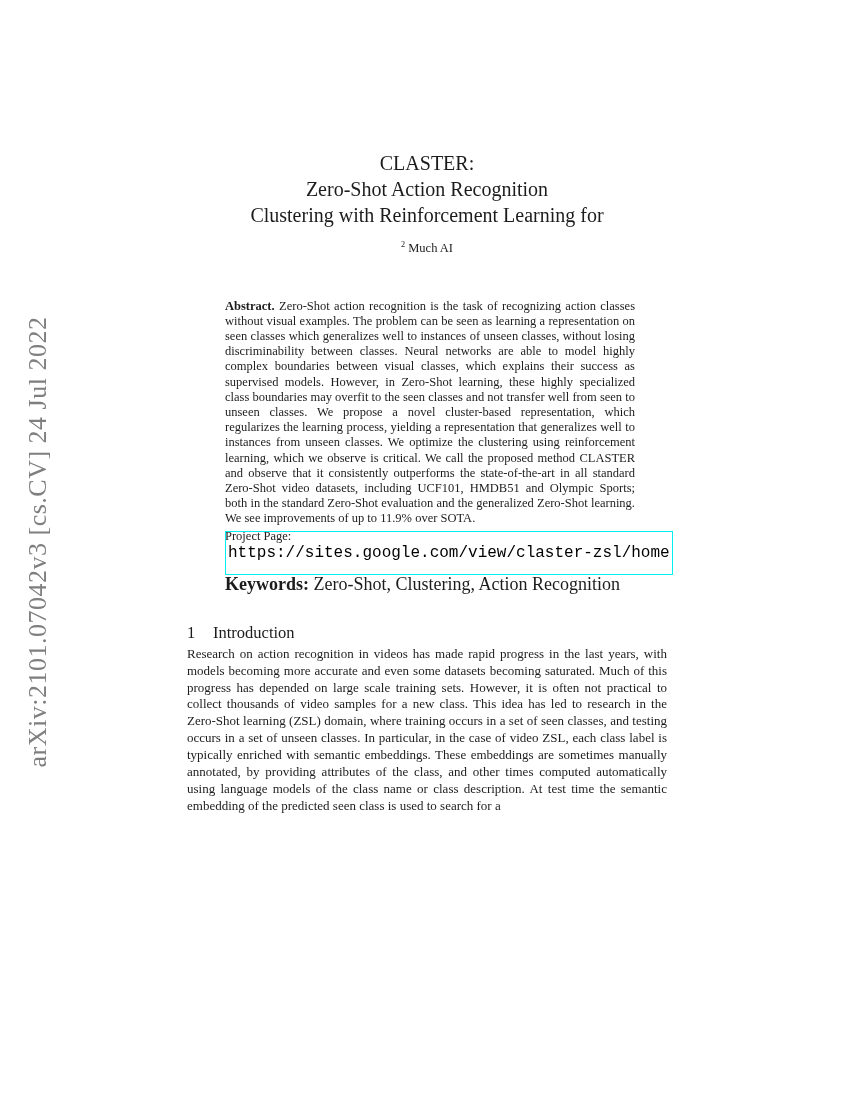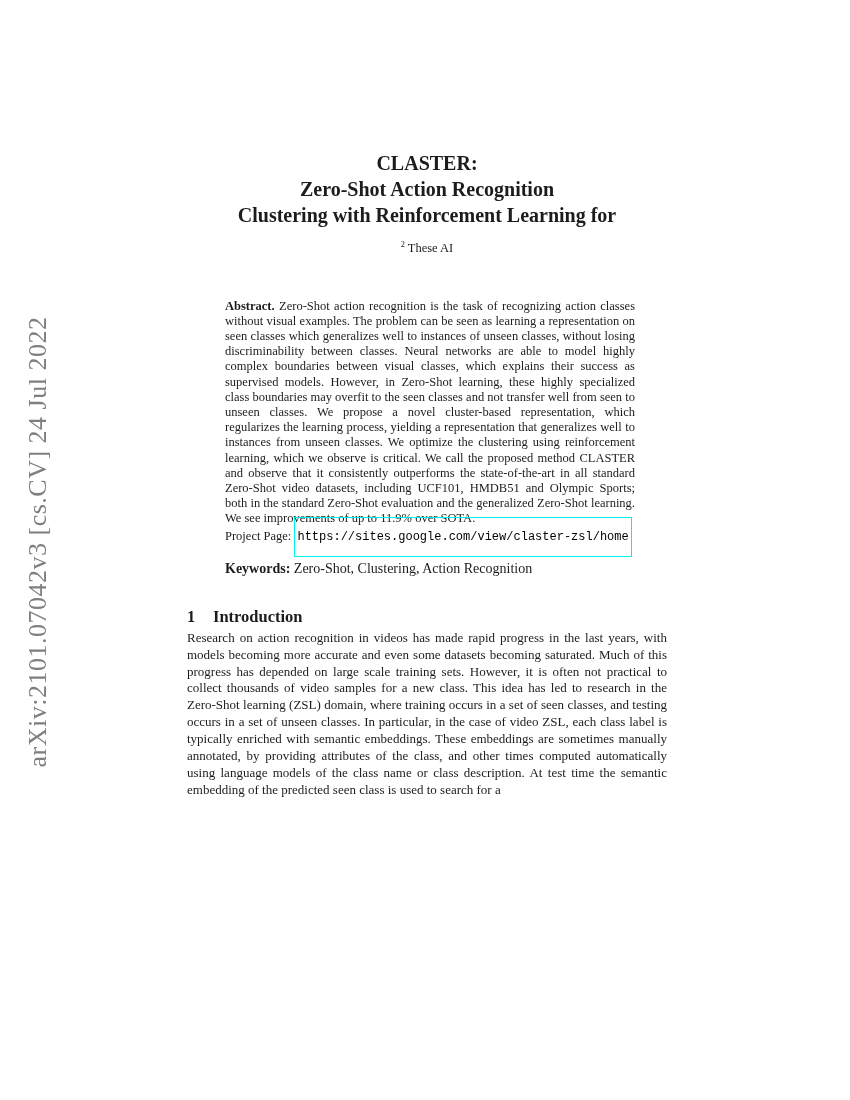--- a/index.html
+++ b/index.html
@@ -26,21 +26,21 @@
   }
   .content {
     position: absolute;
     left: 187px;
     top: 0;
     width: 480px;
   }
   .title {
     margin-top: 150px;
     text-align: center;
-    font-weight: bold;
+    font-weight: normal;
     font-size: 20px;
     line-height: 26px;
   }
   .title .tline { display: block; }
   .authors {
     margin-top: 30px;
     text-align: center;
     font-size: 13.5px;
     line-height: 17px;
   }
@@ -60,37 +60,37 @@
     line-height: 15.2px;
     text-align: justify;
   }
   .project-line {
     font-size: 12.5px;
     line-height: 17px;
     margin-top: 1px;
   }
   .link-box {
     font-family: "Liberation Mono", "DejaVu Sans Mono", monospace;
-    font-size: 12px;
+    font-size: 16px;
     color: #000000;
     text-decoration: none;
     border: 1.5px solid #00efef;
     padding: 12px 2px;
     white-space: nowrap;
   }
   .keywords {
     margin: 15px 32px 0 38px;
     width: 410px;
-    font-size: 14px;
+    font-size: 18px;
     line-height: 15.2px;
   }
   .section-heading {
     margin-top: 31px;
     font-size: 16.5px;
-    font-weight: bold;
+    font-weight: normal;
   }
   .section-heading .sec-num {
     display: inline-block;
     min-width: 26px;
   }
   .body-par {
     margin-top: 3px;
     font-size: 13px;
     line-height: 16.9px;
     text-align: justify;
@@ -107,21 +107,21 @@
 
     <h1 class="title">
         <span class="tline">CLASTER:</span>
         <span class="tline">Zero-Shot Action Recognition</span>
         <span class="tline">Clustering with Reinforcement Learning for</span>
       </h1>
 
 
     <div class="affiliations">
       <div class="affil-line"><sup>2</sup>
-        <span>These AI</span></div>
+        <span>Much AI</span></div>
     </div>
 
     <div class="abstract-block">
       <p class="abstract"><b>Abstract.</b>
         <span>Zero-Shot action recognition is the task of recognizing action classes without visual examples. The problem can be seen as learning a representation on seen classes which generalizes well to instances of unseen classes, without losing discriminability between classes. Neural networks are able to model highly complex boundaries between visual classes, which explains their success as supervised models. However, in Zero-Shot learning, these highly specialized class boundaries may overfit to the seen classes and not transfer well from seen to unseen classes. We propose a novel cluster-based representation, which regularizes the learning process, yielding a representation that generalizes well to instances from unseen classes. We optimize the clustering using reinforcement learning, which we observe is critical. We call the proposed method CLASTER and observe that it consistently outperforms the state-of-the-art in all standard Zero-Shot video datasets, including UCF101, HMDB51 and Olympic Sports; both in the standard Zero-Shot evaluation and the generalized Zero-Shot learning. We see improvements of up to 11.9% over SOTA.</span></p>
       <p class="project-line"><span>Project Page:</span>
         <a class="link-box">https://sites.google.com/view/claster-zsl/home</a></p>
     </div>
 
     <p class="keywords"><b>Keywords:</b>

